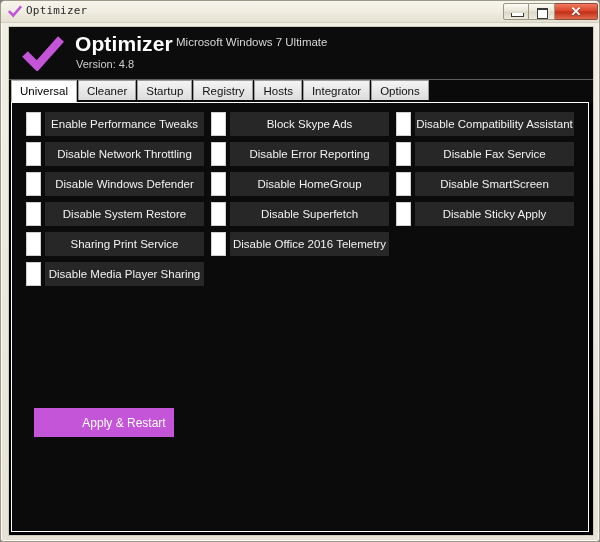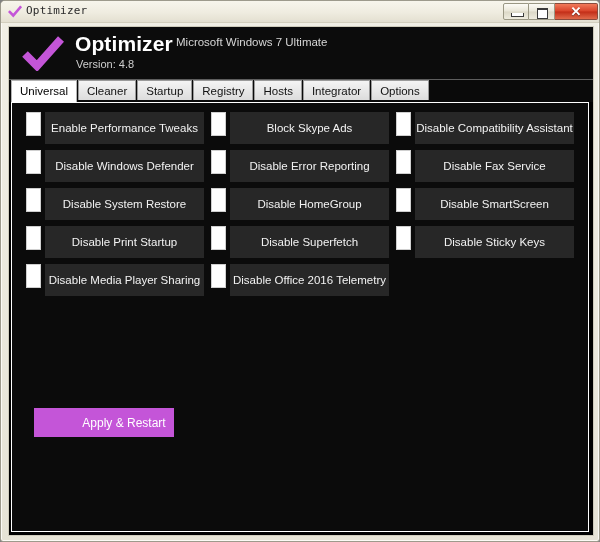--- a/index.html
+++ b/index.html
@@ -216,21 +216,21 @@
   .col {
     position: absolute;
     top: 9px;
   }
   .col1 { left: 14px;  width: 178px; }
   .col2 { left: 199px; width: 178px; }
   .col3 { left: 384px; width: 178px; }
 
   .tweak {
     position: relative;
-    height: 32px;
+    height: 24px;
     margin-bottom: 6px;
     display: flex;
     align-items: stretch;
   }
   .cbox {
     width: 15px;
     height: 24px;
     box-sizing: border-box;
     background: #ffffff;
     border: 1px solid #cfcfcf;
@@ -319,29 +319,33 @@
 
     <div class="pane">
       <div class="grid">
         <div class="col col1" id="col-0">
             <div class="tweak">
               <div class="cbox"></div>
               <div class="tweak-btn">Enable Performance Tweaks</div>
             </div>
             <div class="tweak">
               <div class="cbox"></div>
+              <div class="tweak-btn">Disable Network Throttling</div>
+            </div>
+            <div class="tweak">
+              <div class="cbox"></div>
               <div class="tweak-btn">Disable Windows Defender</div>
             </div>
             <div class="tweak">
               <div class="cbox"></div>
               <div class="tweak-btn">Disable System Restore</div>
             </div>
             <div class="tweak">
               <div class="cbox"></div>
-              <div class="tweak-btn">Disable Print Startup</div>
+              <div class="tweak-btn">Sharing Print Service</div>
             </div>
             <div class="tweak">
               <div class="cbox"></div>
               <div class="tweak-btn">Disable Media Player Sharing</div>
             </div>
           </div>
         <div class="col col2" id="col-1">
             <div class="tweak">
               <div class="cbox"></div>
               <div class="tweak-btn">Block Skype Ads</div>
@@ -371,21 +375,21 @@
             <div class="tweak">
               <div class="cbox"></div>
               <div class="tweak-btn">Disable Fax Service</div>
             </div>
             <div class="tweak">
               <div class="cbox"></div>
               <div class="tweak-btn">Disable SmartScreen</div>
             </div>
             <div class="tweak">
               <div class="cbox"></div>
-              <div class="tweak-btn">Disable Sticky Keys</div>
+              <div class="tweak-btn">Disable Sticky Apply</div>
             </div>
           </div>
       </div>
       <div class="apply">Apply &amp; Restart</div>
     </div>
 
   </div>
 </div>
 
 </body></html>

